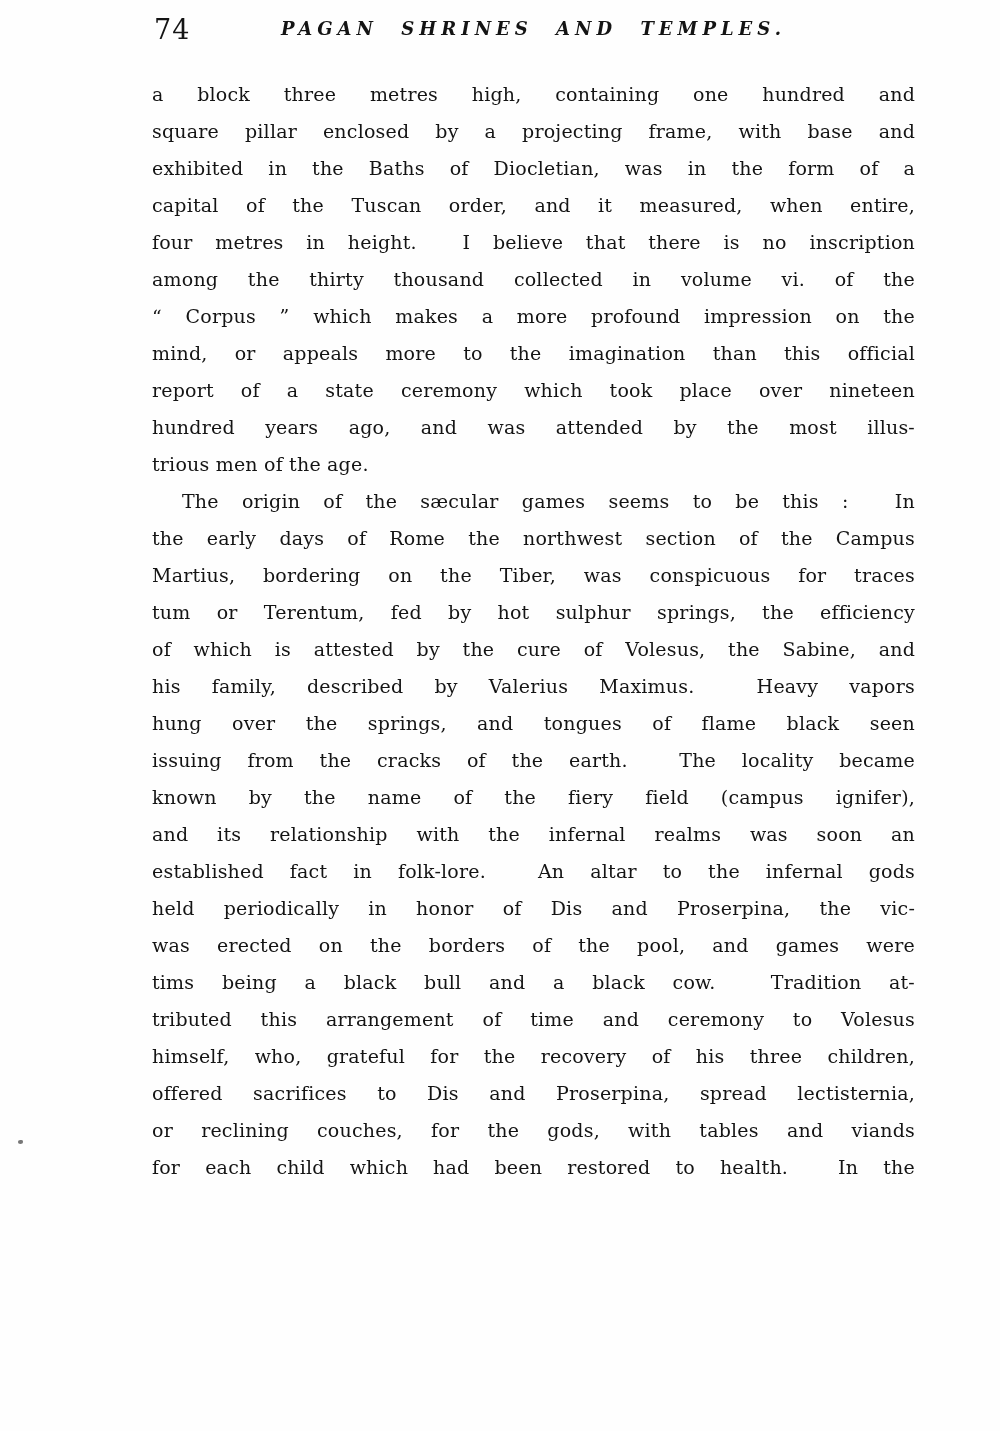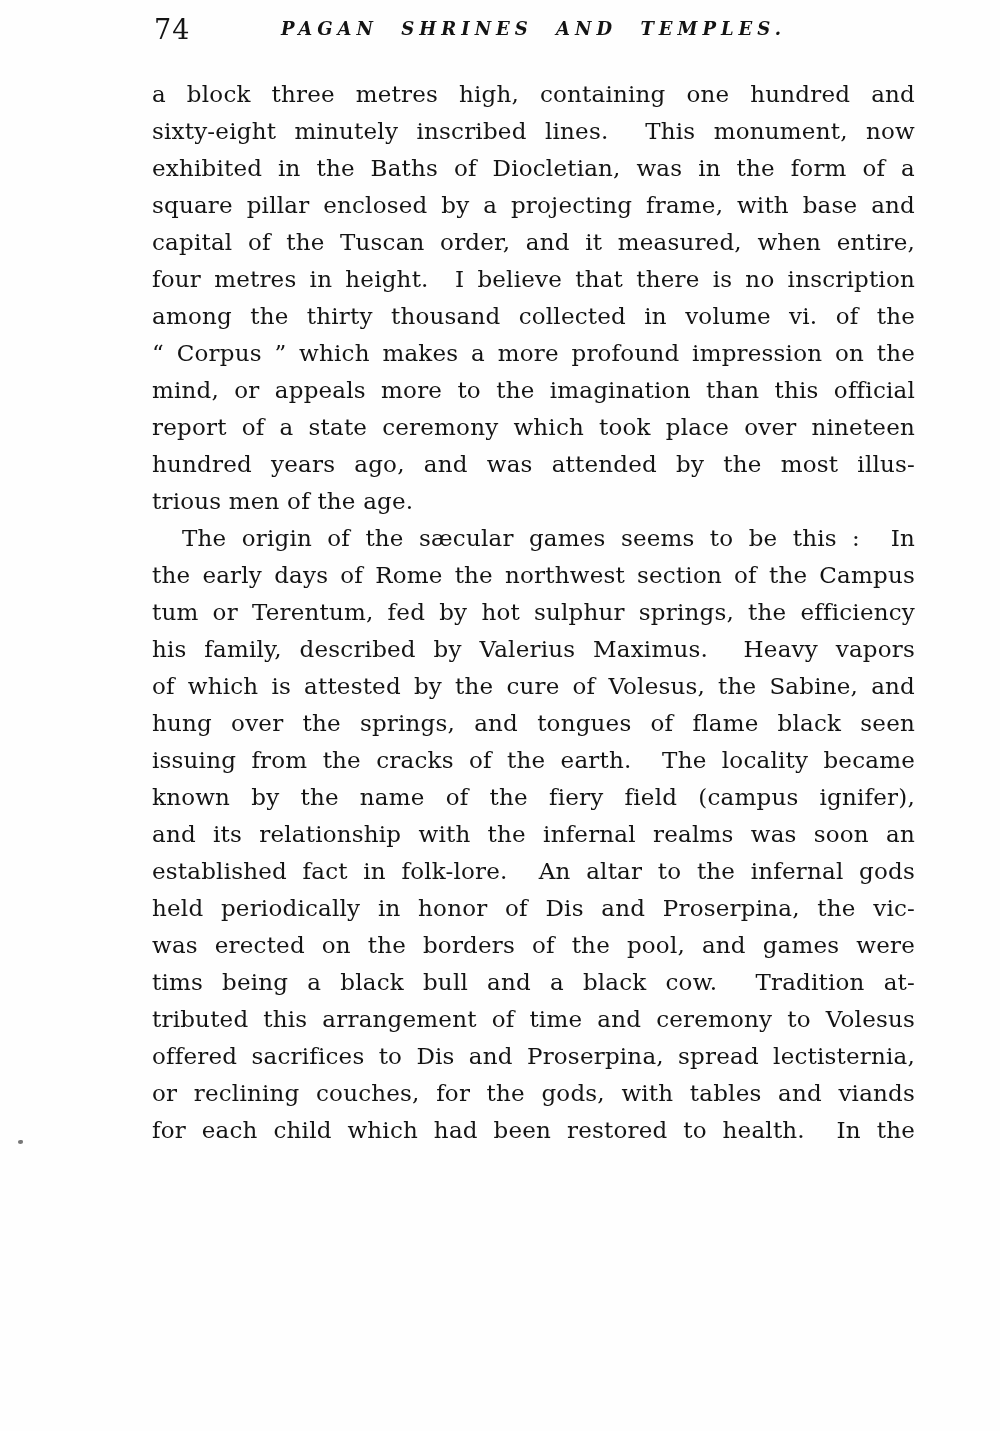--- a/index.html
+++ b/index.html
@@ -41,21 +41,21 @@
     padding-top: 6px;
   }
 
   .page-body {
     position: absolute;
     top: 76px;
     left: 152px;
     width: 763px;
   }
   .line {
-    font-size: 23px;
+    font-size: 19px;
     line-height: 37px;
     height: 37px;
     text-align: justify;
     text-align-last: justify;
     letter-spacing: 0.2px;
   }
   .line.nojust {
     text-align: left;
     text-align-last: left;
   }
@@ -77,44 +77,45 @@
 <body>
 
 <div class="book-page">
   <div class="page-header">
     <div class="page-number">74</div>
     <div class="running-title">PAGAN SHRINES AND TEMPLES.</div>
   </div>
 
   <div class="page-body">
       <div class="line"><span>a block three metres high, containing one hundred and</span></div>
-      <div class="line"><span>sixty-eight minutely inscribed lines. &nbsp;This monument, now</span></div>
+      <div class="line"><span>square pillar enclosed by a projecting frame, with base and</span></div>
       <div class="line"><span>exhibited in the Baths of Diocletian, was in the form of a</span></div>
-      <div class="line"><span>square pillar enclosed by a projecting frame, with base and</span></div>
       <div class="line"><span>capital of the Tuscan order, and it measured, when entire,</span></div>
       <div class="line"><span>four metres in height. &nbsp;I believe that there is no inscription</span></div>
       <div class="line"><span>among the thirty thousand collected in volume vi. of the</span></div>
       <div class="line"><span>“ Corpus ” which makes a more profound impression on the</span></div>
       <div class="line"><span>mind, or appeals more to the imagination than this official</span></div>
       <div class="line"><span>report of a state ceremony which took place over nineteen</span></div>
       <div class="line"><span>hundred years ago, and was attended by the most illus-</span></div>
       <div class="line nojust"><span>trious men of the age.</span></div>
       <div class="line indent"><span>The origin of the sæcular games seems to be this : &nbsp;In</span></div>
       <div class="line"><span>the early days of Rome the northwest section of the Campus</span></div>
+      <div class="line"><span>Martius, bordering on the Tiber, was conspicuous for traces</span></div>
       <div class="line"><span>tum or Terentum, fed by hot sulphur springs, the efficiency</span></div>
+      <div class="line"><span>of which is attested by the cure of Volesus, the Sabine, and</span></div>
       <div class="line"><span>his family, described by Valerius Maximus. &nbsp;Heavy vapors</span></div>
-      <div class="line"><span>of which is attested by the cure of Volesus, the Sabine, and</span></div>
       <div class="line"><span>hung over the springs, and tongues of flame black seen</span></div>
       <div class="line"><span>issuing from the cracks of the earth. &nbsp;The locality became</span></div>
       <div class="line"><span>known by the name of the fiery field (</span><span class="it">campus ignifer</span><span>),</span></div>
       <div class="line"><span>and its relationship with the infernal realms was soon an</span></div>
       <div class="line"><span>established fact in folk-lore. &nbsp;An altar to the infernal gods</span></div>
       <div class="line"><span>held periodically in honor of Dis and Proserpina, the vic-</span></div>
       <div class="line"><span>was erected on the borders of the pool, and games were</span></div>
       <div class="line"><span>tims being a black bull and a black cow. &nbsp;Tradition at-</span></div>
       <div class="line"><span>tributed this arrangement of time and ceremony to Volesus</span></div>
+      <div class="line"><span>himself, who, grateful for the recovery of his three children,</span></div>
       <div class="line"><span>offered sacrifices to Dis and Proserpina, spread </span><span class="it">lectisternia,</span></div>
       <div class="line"><span>or reclining couches, for the gods, with tables and viands</span></div>
       <div class="line"><span>for each child which had been restored to health. &nbsp;In the</span></div>
     </div>
 
   <div class="scan-artifact-speck"></div>
 </div>
 
 </body></html>

